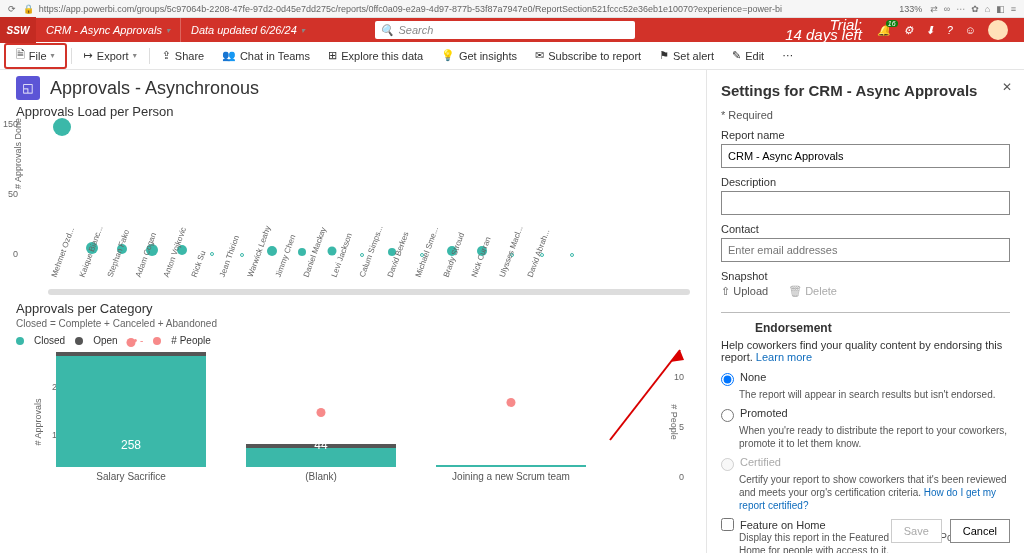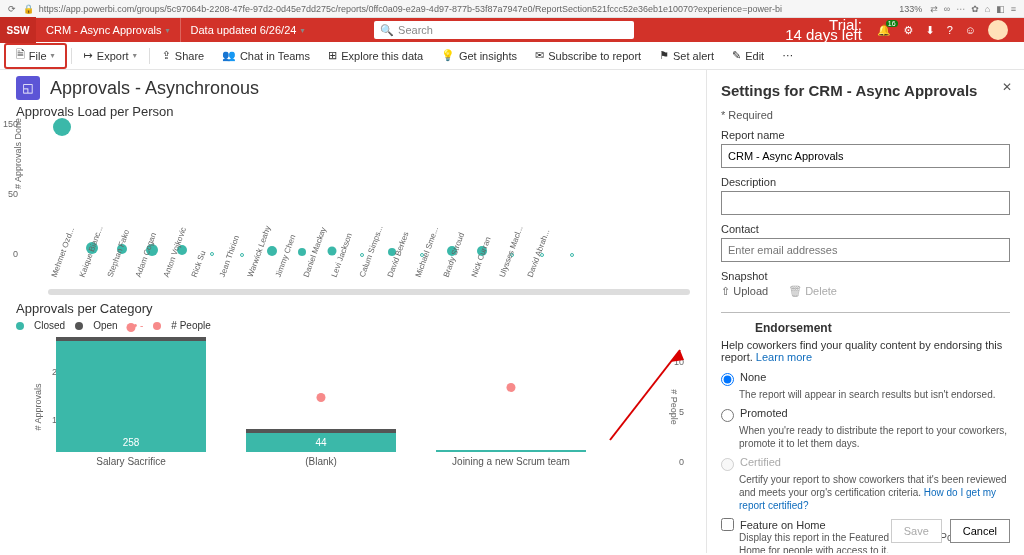--- a/index.html
+++ b/index.html
@@ -4,21 +4,21 @@
 <style>
 * { margin:0; padding:0; box-sizing:border-box; font-family:"Segoe UI",Arial,sans-serif; }
 body { width:1024px; height:555px; overflow:hidden; background:#fff; font-size:11px; color:#333; }
 
 
 .browser-bar { height:18px; display:flex; align-items:center; gap:8px; padding:0 8px; background:#f6f6f6; border-bottom:1px solid #e1e1e1; font-size:9px; color:#666; }
 .browser-bar .url { flex:1; display:flex; align-items:center; gap:4px; }
 .browser-bar .right-icons { display:flex; gap:6px; color:#777; }
 
 
-.app-bar { height:24px; background:#d23229; color:#fff; display:flex; align-items:center; font-size:11px; }
+.app-bar { height:24px; background:#d23229; color:#fff; display:flex; align-items:center; font-size:11px;font-style:italic; }
 .app-bar .logo { width:36px; height:26px; display:flex; align-items:center; justify-content:center; font-weight:bold; font-size:10px; background:#c42b22; }
 .app-bar .title { padding:0 10px; border-right:1px solid rgba(255,255,255,.25); height:100%; display:flex; align-items:center; gap:4px; }
 .app-bar .updated { padding:0 10px; display:flex; align-items:center; gap:4px; }
 .app-bar .search { margin-left:60px; width:260px; height:18px; background:#fff; border-radius:2px; display:flex; align-items:center; padding:0 6px; color:#888; gap:4px; }
 .app-bar .spacer { flex:1; }
 .app-bar .trial { text-align:right; font-size:15px; line-height:10px; padding:0 6px; }
 .app-bar .bar-icons { display:flex; gap:12px; padding:0 10px; align-items:center; }
 .app-bar .avatar { width:20px; height:20px; border-radius:50%; background:#ffe1b8; margin-right:6px; }
 .badge { position:relative }
 .badge::after { content:"16"; position:absolute; top:-4px; right:-6px; background:#0f7d0f; color:#fff; font-size:7px; padding:0 2px; border-radius:6px; }
@@ -76,21 +76,21 @@
 .legend { font-size:10px; display:flex; gap:10px; align-items:center; margin:4px 0 6px; }
 .lg-dot { width:8px; height:8px; border-radius:50%; display:inline-block; }
 .bar-area { position:relative; height:130px; display:flex; align-items:flex-end; gap:40px; padding-left:40px; }
 .bar-y-label { position:absolute; left:-2px; top:50%; transform:rotate(-90deg); font-size:9px; color:#666; }
 .bar-y2-label { position:absolute; right:-2px; top:50%; transform:rotate(90deg); font-size:9px; color:#666; }
 .bar-tick { position:absolute; left:36px; font-size:9px; color:#666; }
 .bar-tick2 { position:absolute; right:6px; font-size:9px; color:#666; }
 .bar-col { width:150px; display:flex; flex-direction:column; align-items:center; }
 .bar-stack { width:100%; display:flex; flex-direction:column-reverse; position:relative; }
 .bar-seg { width:100%; }
-.bar-val { color:#fff; font-size:10px; text-align:center; position:absolute; width:100%; bottom:4px; }
+.bar-val { color:#fff; font-size:12px; text-align:center; position:absolute; width:100%; bottom:15px; }
 .bar-cat { font-size:10px; color:#555; margin-top:4px; text-align:center; }
 .ppl-dot { width:9px; height:9px; border-radius:50%; background:#f78a8a; position:absolute; }
 
 
 .arrow { position:absolute; pointer-events:none; }
 .arrow-line { stroke:#d90000; stroke-width:2; fill:none; }
 .arrow-head { fill:#d90000; }
 
 .ic { font-family:Arial; }
 </style>
@@ -242,20 +242,21 @@
           <div class="x-name">Brady Stroud</div>
           <div class="x-name">Nick Curran</div>
           <div class="x-name">Ulysses Macl...</div>
           <div class="x-name">David Abrah...</div>
         </div>
       <div class="scroll-hint"></div>
     </div>
 
     <div class="bar-section">
       <div class="sub1">Approvals per Category</div>
+      <div class="sub2">Closed = Complete + Canceled + Abandoned</div>
       <div class="legend">
         <span class="lg-dot" style="background:#3bb8a9"></span>
         <span>Closed</span>
         <span class="lg-dot" style="background:#555"></span>
         <span>Open</span>
         <span style="color:#f78a8a">- • -</span>
         <span class="lg-dot" style="background:#f78a8a"></span>
         <span># People</span>
       </div>
       <div class="bar-area">
@@ -333,21 +334,21 @@
     <div class="radio-row">
       <input type="radio" name="end" checked="" style="">
       <span>None</span>
     </div>
     <div class="radio-desc">The report will appear in search results but isn't endorsed.</div>
 
     <div class="radio-row">
       <input type="radio" name="end" style="">
       <span>Promoted</span>
     </div>
-    <div class="radio-desc">When you're ready to distribute the report to your coworkers, promote it to let them days.</div>
+    <div class="radio-desc">When you're ready to distribute the report to your coworkers, promote it to let them know.</div>
 
     <div class="radio-row disabled">
       <input type="radio" name="end" disabled="" style="">
       <span>Certified</span>
     </div>
     <div class="radio-desc">
       <span>Certify your report to show coworkers that it's been reviewed and meets your org's certification criteria.</span>
       <a href="#"><span>How do I get my report certified</span>?</a>
     </div>
 

